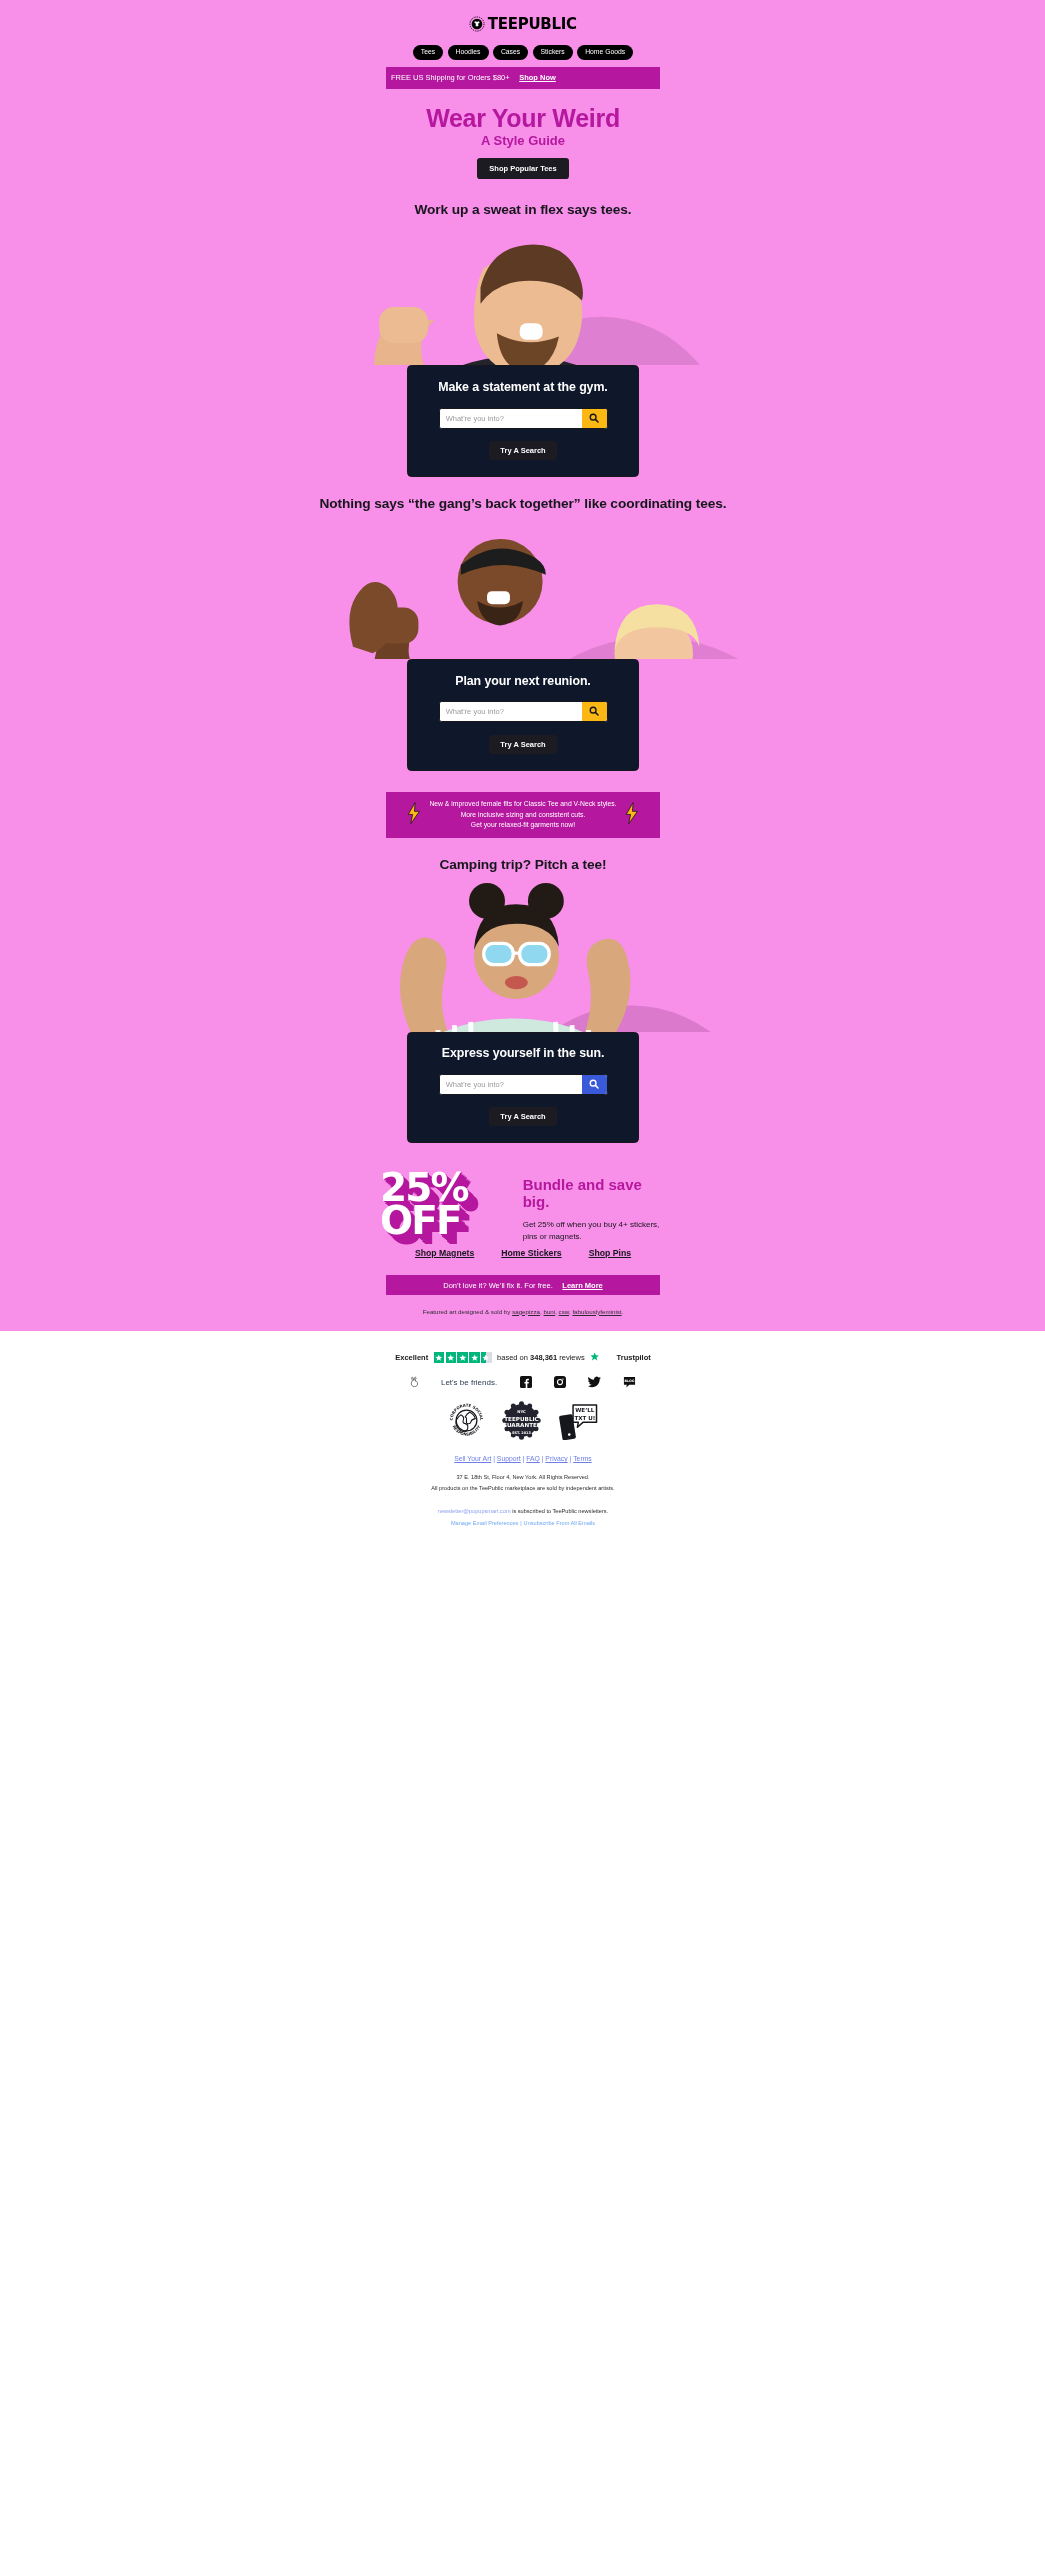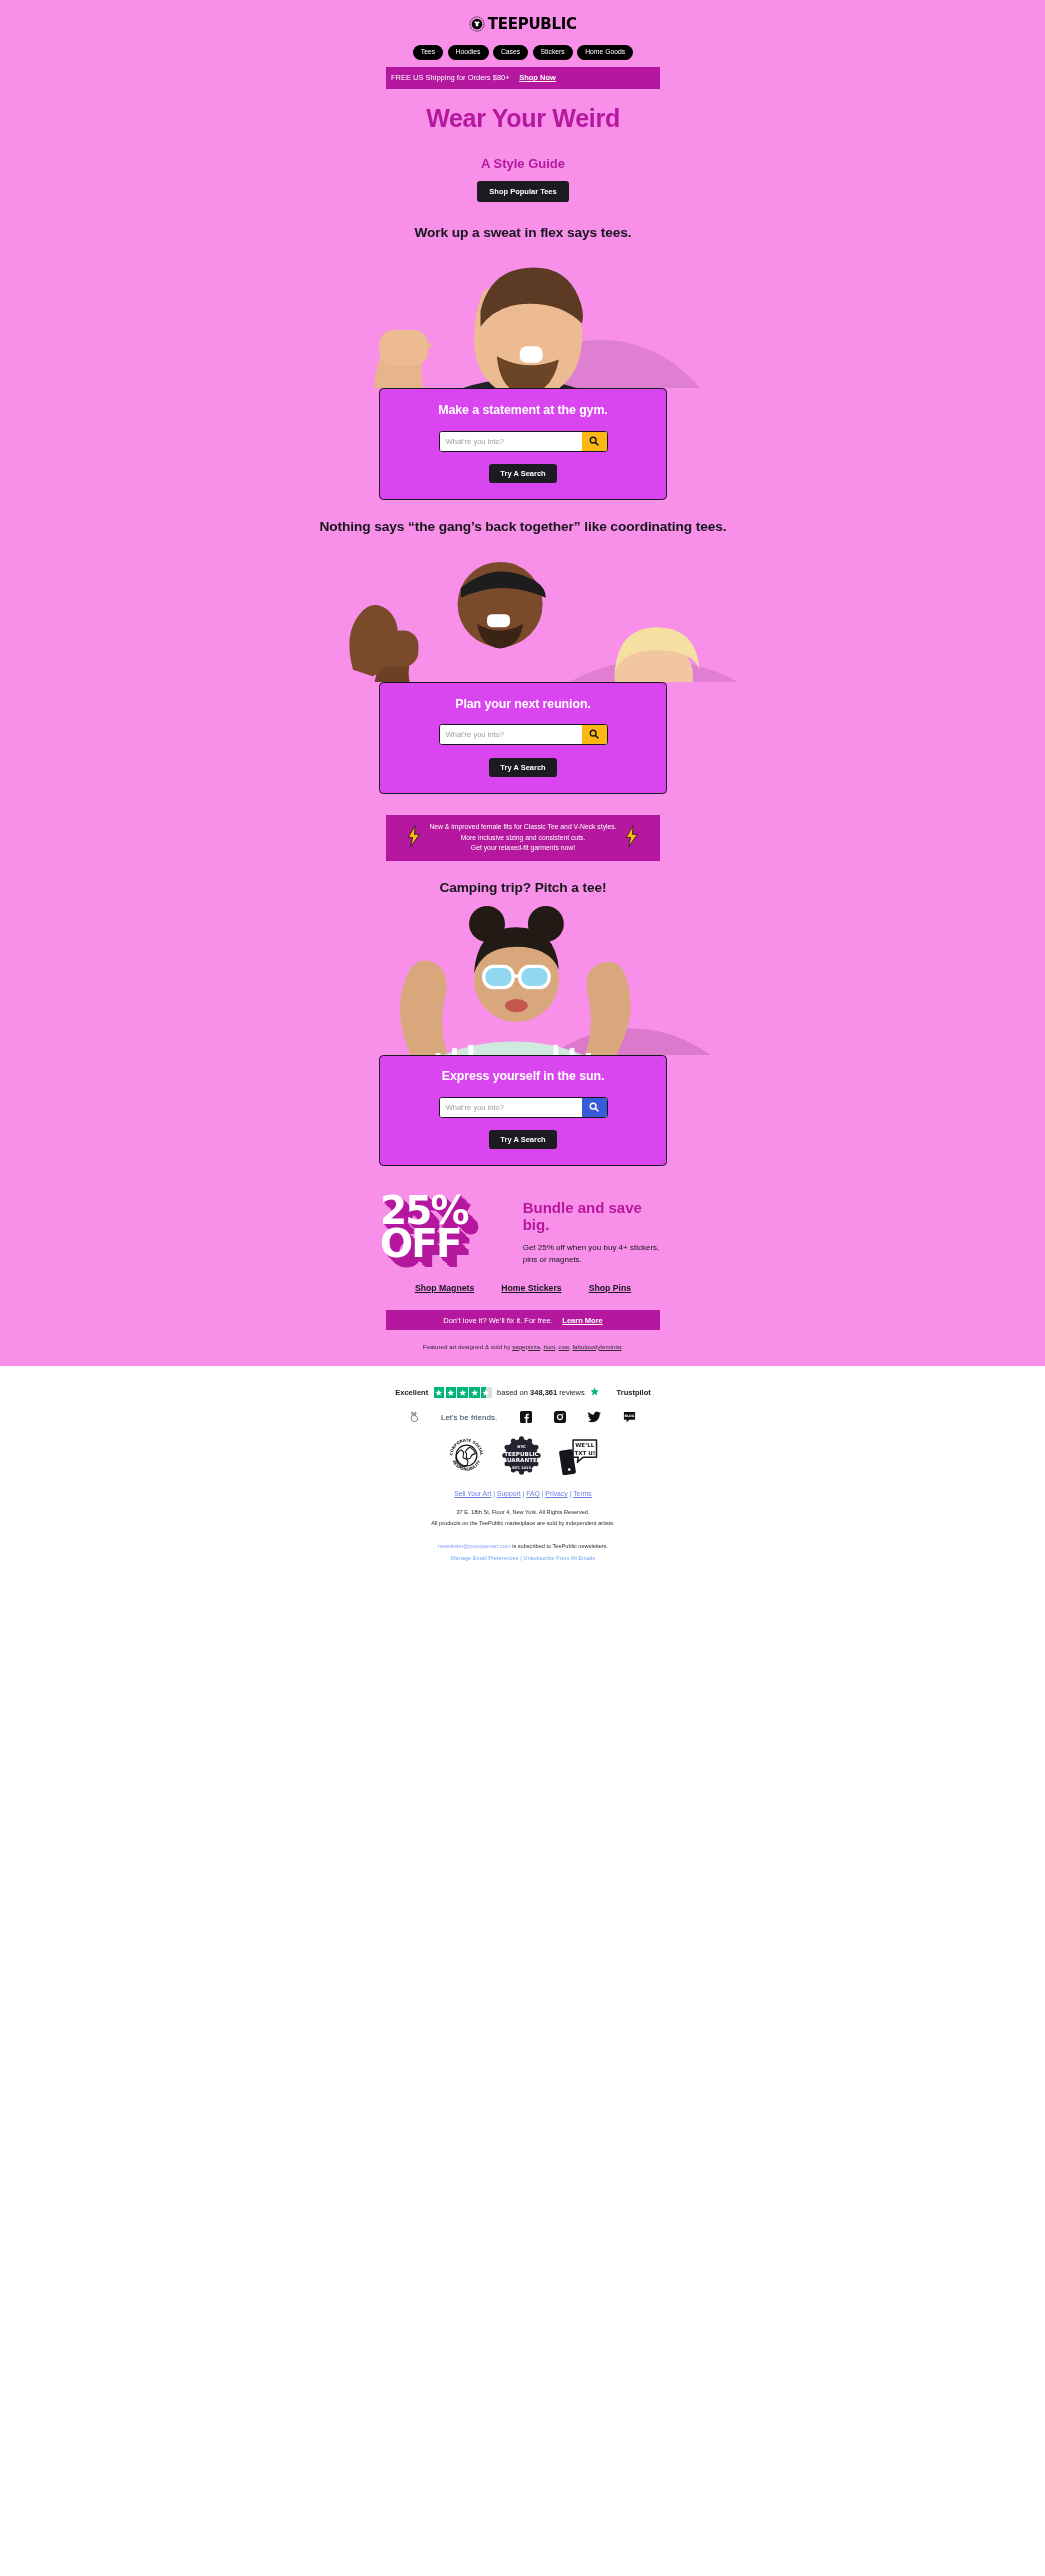--- a/index.html
+++ b/index.html
@@ -81,21 +81,21 @@
     color: #b5179e;
     font-size: 25px;
     font-weight: bold;
     line-height: 1.1;
     letter-spacing: -0.3px;
   }
   .hero-sub {
     color: #b5179e;
     font-size: 13px;
     font-weight: bold;
-    margin-top: 24px;
+    margin-top: 1px;
   }
   .btn-dark {
     display: inline-block;
     background: #1c1b22;
     color: #ffffff;
     font-size: 7.5px;
     font-weight: bold;
     border-radius: 3.1px;
     padding: 6.2px 12.4px;
     margin-top: 10px;
@@ -119,23 +119,23 @@
     height: 143px;
     overflow: hidden;
   }
   .photo-canvas {
     position: absolute;
     inset: 0;
   }
 
   
   .card {
-    width: 288px;
+    width: 232px;
     margin: 0 auto;
-    background: #d946ef;
+    background: #0f172a;
     border: 1.2px solid #16161d;
     border-radius: 4.4px;
     padding: 13.7px 17.4px 16px;
     text-align: center;
     position: relative;
     z-index: 3;
   }
   .card-title {
     color: #ffffff;
     font-size: 12.4px;
@@ -227,21 +227,21 @@
   .bundle-desc {
     color: #16161d;
     font-size: 8px;
     line-height: 1.55;
     margin-top: 8.7px;
   }
   .shop-links {
     display: flex;
     justify-content: center;
     gap: 27px;
-    margin-top: 16px;
+    margin-top: 4px;
   }
   .shop-links a {
     color: #16161d;
     font-size: 8.7px;
     font-weight: bold;
     text-decoration: underline;
     cursor: pointer;
   }
 
   

